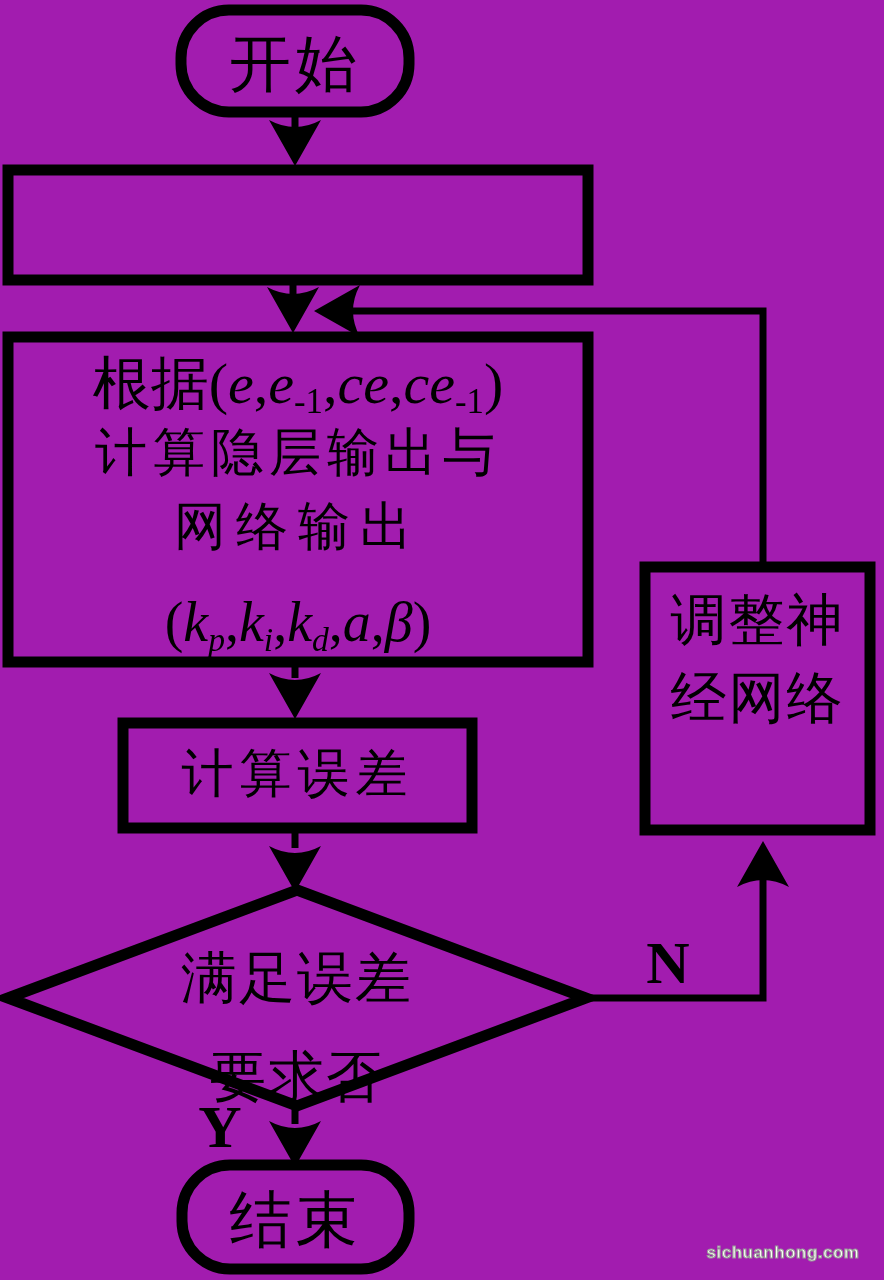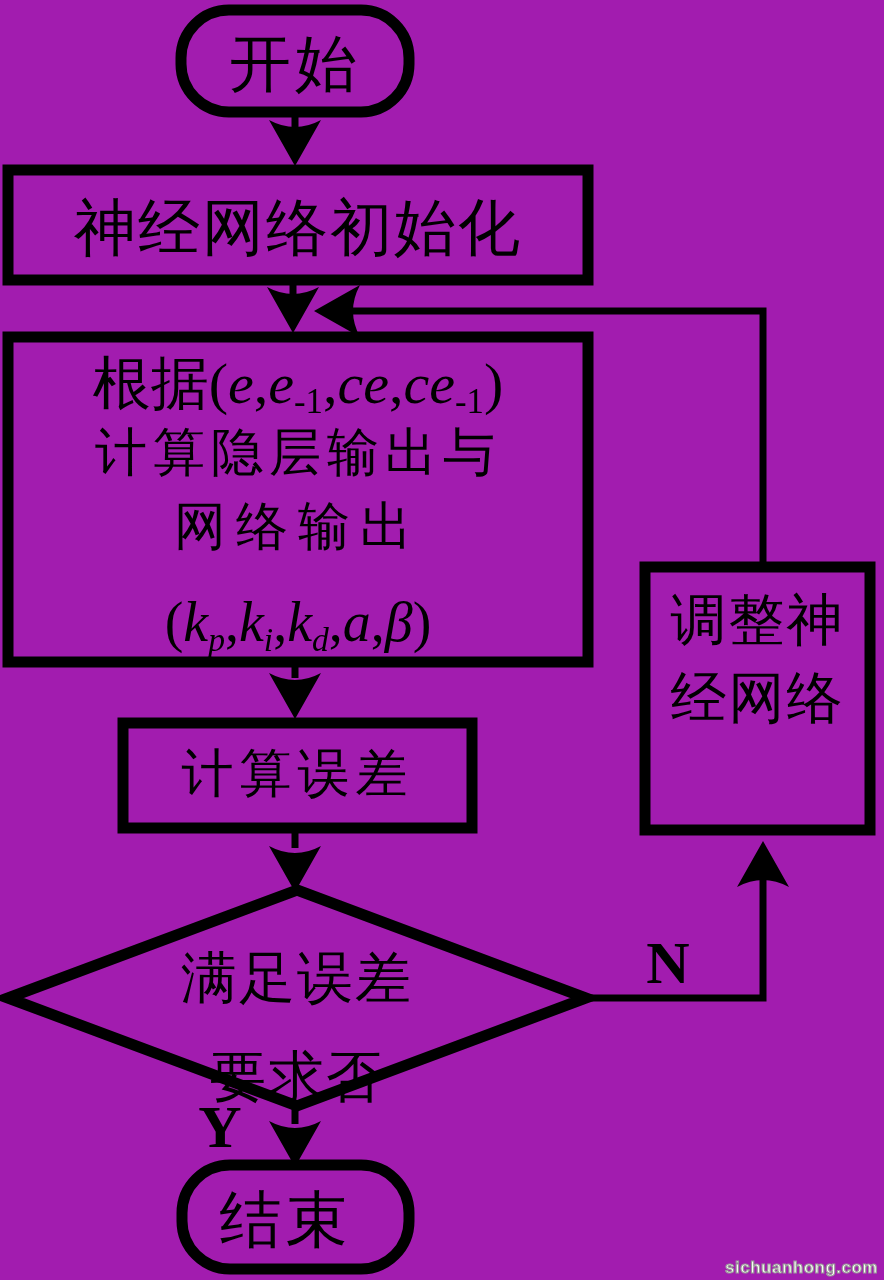--- a/index.html
+++ b/index.html
@@ -47,27 +47,26 @@
     text-align: center;
     font-size: 56px;
     letter-spacing: 2px;
     line-height: 78px;
     white-space: nowrap;
   }
   .watermark {
     position: absolute;
     left: 688px; top: 1243px;
     width: 190px;
-    text-align: right;
+    text-align: center;
     font-family: "Liberation Sans", "DejaVu Sans", sans-serif;
     font-weight: bold;
     font-size: 17px;
     letter-spacing: 0.5px;
     color: #b5b5b5;
-    margin-top: 15px;
     -webkit-text-fill-color: #fdfdf8;
     -webkit-text-stroke: 1.1px #9a9a9a;
   }
 </style>
 </head>
 <body>
 
 <div class="stage">
 
   <svg class="shapes" viewBox="0 0 884 1280" xmlns="http://www.w3.org/2000/svg">
@@ -97,40 +96,39 @@
 
     <polyline points="584,998 763,998 763,876" fill="none" stroke="#000" stroke-width="7"></polyline>
     <path d="M763,841 L737,887 Q763,873 789,887 Z" fill="#000"></path>
 
     <line x1="295" y1="1104" x2="295" y2="1124" stroke="#000" stroke-width="7"></line>
     <path d="M295,1167 L269,1121 Q295,1135 321,1121 Z" fill="#000"></path>
   </svg>
 
   <div class="label cjk-62" style="left:176px; top:30px; width:238px; letter-spacing:4px;">开始</div>
 
-  <div class="label cjk-62" style="left:8px; top:194px; width:580px; letter-spacing:2px;">神经网络初始化</div>
 
   <div class="label formula" style="left:8px; top:352px; width:580px;"><span>根据(</span><i>e</i><span>,</span><i>e</i><sub>-1</sub><span>,</span><i>ce</i><span>,</span><i>ce</i><sub>-1</sub><span>)</span></div>
 
   <div class="label cjk-60" style="left:8px; top:424px; width:580px;">计算隐层输出与</div>
 
   <div class="label cjk-60" style="left:8px; top:498px; width:580px; letter-spacing:10px;">网络输出</div>
 
   <div class="label formula formula-small" style="left:8px; top:592px; width:580px;"><span>(</span><i>k</i><sub><i>p</i></sub><span>,</span><i>k</i><sub><i>i</i></sub><span>,</span><i>k</i><sub><i>d</i></sub><span>,</span><i>a</i><span>,</span><i>β</i><span>)</span></div>
 
   <div class="label cjk-60" style="left:123px; top:745px; width:349px;">计算误差</div>
 
   <div class="label cjk-56" style="left:57px; top:933px; width:480px;">满足误差</div>
   <div class="label cjk-56" style="left:57px; top:1032px; width:480px;">要求否</div>
 
   <div class="adjust-lines">
     <div>调整神</div>
     <div>经网络</div>
   </div>
 
-  <div class="label cjk-62" style="left:172px; top:1186px; width:227px; letter-spacing:4px;">结束</div>
+  <div class="label cjk-62" style="left:182px; top:1186px; width:227px; letter-spacing:4px;">结束</div>
 
   <div class="label branch-label" style="left:190px; top:1094px; width:60px;">Y</div>
   <div class="label branch-label" style="left:638px; top:930px; width:60px;">N</div>
 
   <div class="watermark">sichuanhong.com</div>
 
 </div>
 
 </body></html>

